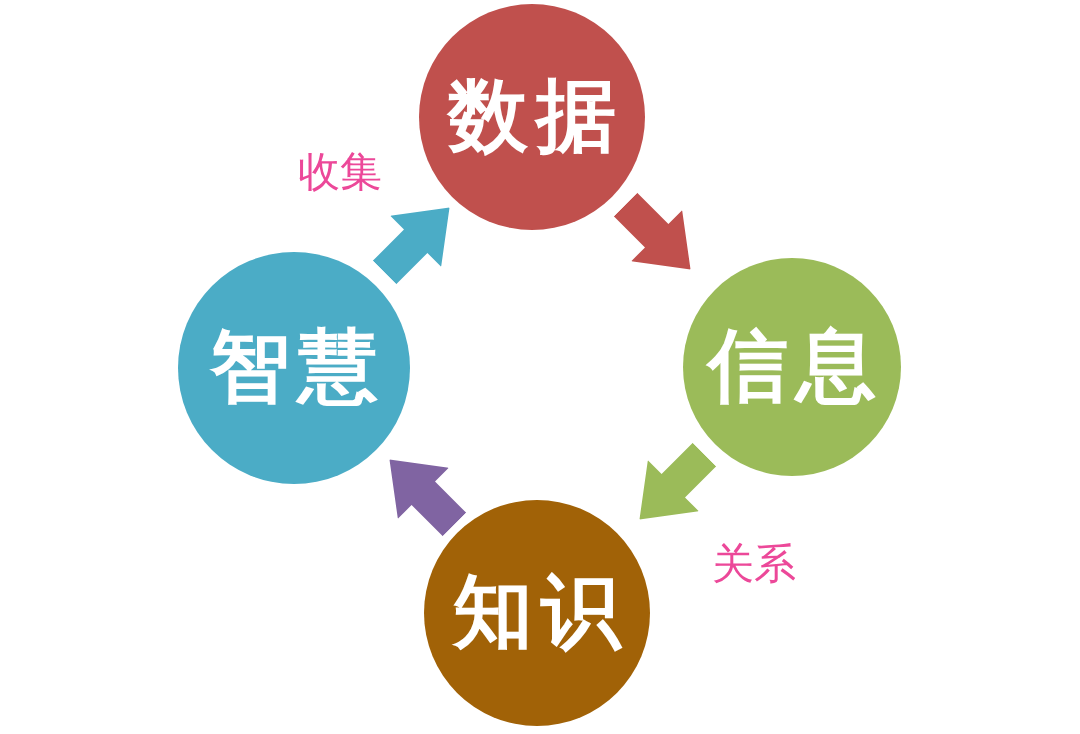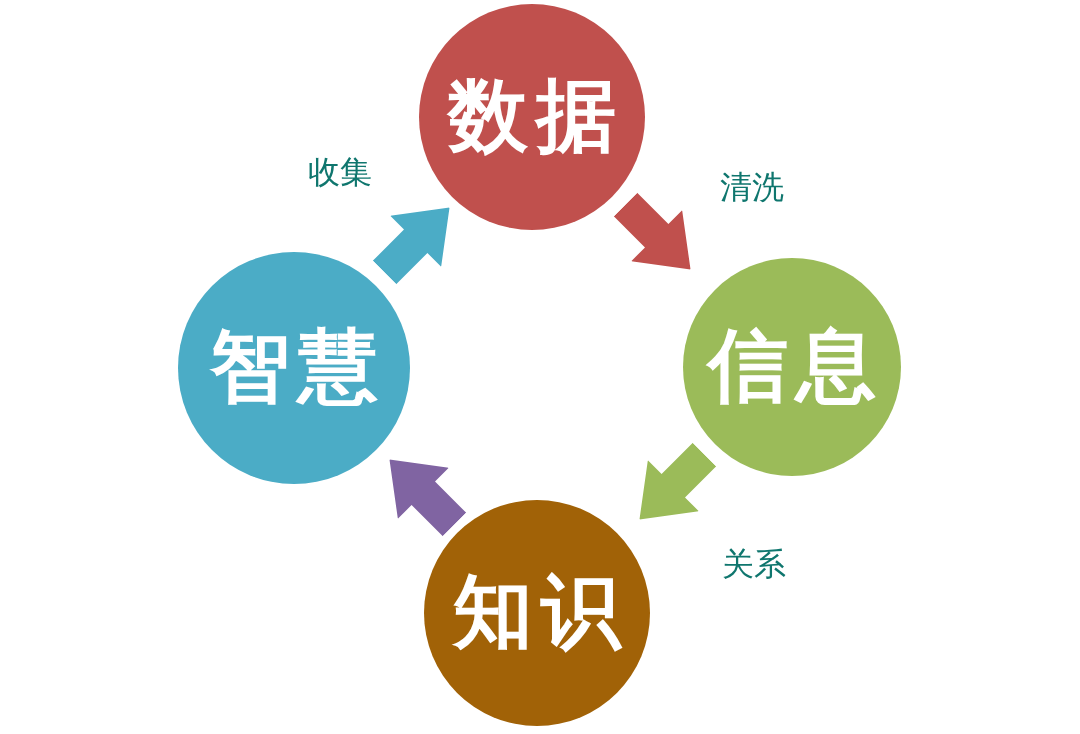--- a/index.html
+++ b/index.html
@@ -39,23 +39,23 @@
     clip-path: polygon(0% 27%, 48% 27%, 48% 0%, 100% 50%, 48% 100%, 48% 73%, 0% 73%);
   }
   .arrow-collect  { left: 371px; top: 204px; transform: rotate(-45deg); }
   .arrow-clean    { left: 612px; top: 201px; transform: rotate(45deg); }
   .arrow-relation { left: 626px; top: 451px; transform: rotate(135deg); }
   .arrow-apply    { left: 376px; top: 456px; transform: rotate(-135deg); }
 
   .arrow-label {
     position: absolute;
     width: 140px;
-    font-size: 32px;
+    font-size: 42px;
     line-height: 48px;
-    color: #0f766e;
+    color: #ec4899;
     text-align: center;
     font-family: "Liberation Sans", sans-serif;
     font-weight: 400;
     white-space: nowrap;
     user-select: none;
   }
   .label-collect  { left: 270px; top: 148px; }
   .label-clean    { left: 682px; top: 163px; }
   .label-relation { left: 684px; top: 540px; }
   .label-apply    { left: 271px; top: 530px; }
@@ -80,16 +80,15 @@
   <div class="node node-wisdom" style="background-color: rgb(75, 172, 198);">
     <span class="node-label">智慧</span>
   </div>
 
   <div class="arrow arrow-collect" style="background-color: rgb(75, 172, 198);"></div>
   <div class="arrow arrow-clean" style="background-color: rgb(192, 80, 77);"></div>
   <div class="arrow arrow-relation" style="background-color: rgb(155, 187, 89);"></div>
   <div class="arrow arrow-apply" style="background-color: rgb(128, 100, 162);"></div>
 
   <div class="arrow-label label-collect">收集</div>
-  <div class="arrow-label label-clean">清洗</div>
   <div class="arrow-label label-relation">关系</div>
 
 </div>
 
 </body></html>

